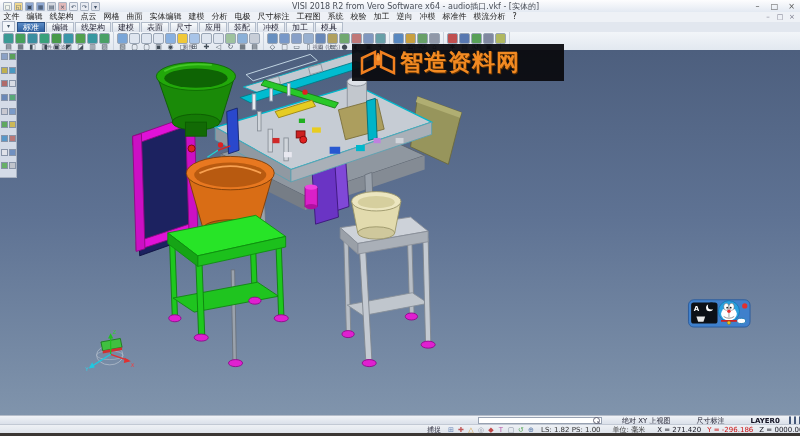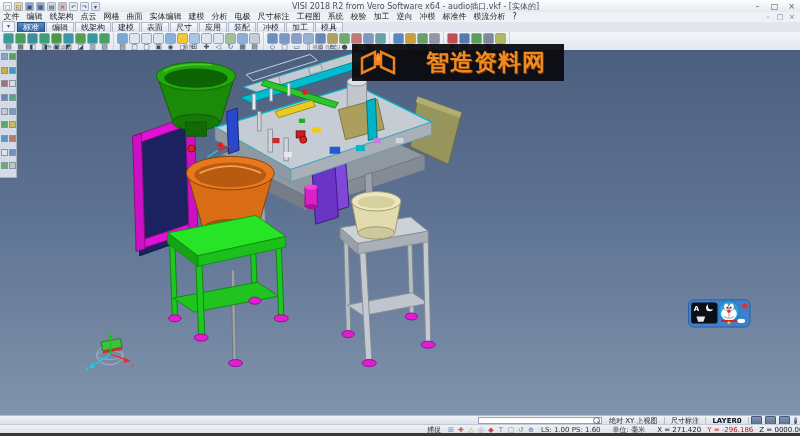--- a/index.html
+++ b/index.html
@@ -71,21 +71,21 @@
   
   .statusA{position:absolute;top:415px;left:0;width:800px;height:9px;
     background:linear-gradient(#f0f3f7,#d8dee8);border-top:1px solid #b5bdc9;
     display:flex;align-items:center;font-size:7px;color:#333;}
   .searchbox{margin-left:478px;width:124px;height:7px;background:#fff;
     border:1px solid #98a2b2;display:flex;align-items:center;box-sizing:border-box;}
   .searchbox input{border:none;outline:none;width:112px;height:5px;font-size:6px;padding:0 1px;}
   .mag{width:5px;height:5px;border:1px solid #667;border-radius:50%;position:relative;margin-right:1px;}
   .mag::after{content:"";position:absolute;width:3px;height:1px;background:#667;
     transform:rotate(45deg);left:3px;top:4px;}
-  .sa-text{margin-left:7px;white-space:nowrap;color:#223;}
+  .sa-text{margin-left:20px;white-space:nowrap;color:#223;}
   .sa-sep{width:1px;height:7px;background:#b8c0cc;margin-left:6px;}
   .layer{font-weight:bold;color:#112;}
   .sa-btn{width:20px;height:7px;background:linear-gradient(#7e96b2,#5a7393);
     border:1px solid #46597a;border-radius:1px;margin-left:3px;}
   .sphere{width:7px;height:7px;border-radius:50%;margin:0 3px 0 4px;
     background:radial-gradient(circle at 30% 25%,#9ab2d2,#17263e);}
 
   .statusB{position:absolute;top:424px;left:0;width:800px;height:9px;
     background:linear-gradient(#eef1f5,#dde2ea);border-top:1px solid #c2c9d4;
     display:flex;align-items:center;font-size:7px;color:#333;}
@@ -425,21 +425,21 @@
         <circle cx="772" cy="343" r="1" fill="#222222"></circle>
         <circle cx="776" cy="343" r="1" fill="#222222"></circle>
         <circle cx="774" cy="347" r="2" fill="#e03030"></circle>
         <line x1="774" y1="349" x2="774" y2="354" stroke="#555555" stroke-width="0.6"></line>
         <path d="M768,353 Q774,357 780,353" fill="none" stroke="#555555" stroke-width="0.7"></path>
         <path d="M765,358 L783,358" stroke="#d02020" stroke-width="2"></path>
         <circle cx="774" cy="360" r="2" fill="#e8c020" stroke="#8a6a00" stroke-width="0.5"></circle>
       </g>
     </svg>
 
-    <div class="watermark" style="top:-6px;gap:26px;">
+    <div class="watermark" style="top:-6px;">
       <svg width="44" height="32" viewBox="0 0 44 32">
         <path d="M6,26 L19,20 L19,5 L6,11 Z" fill="none" stroke="#f08020" stroke-width="2.5"></path>
         <path d="M38,26 L25,20 L25,5 L38,11 Z" fill="none" stroke="#f08020" stroke-width="2.5"></path>
         <path d="M22,6 q5,5 0,11 q-4,-5 0,-11" fill="#f8a040" stroke="#f08020"></path>
         <circle cx="22" cy="16" r="2.5" fill="#f08020"></circle>
       </svg>
       <span class="wm-text">智造资料网</span>
     </div>
   </div>
 
@@ -467,21 +467,21 @@
     <span class="sicon" style="--c: #6a88b8;"><i>⊞</i></span>
         <span class="sicon" style="--c: #c05858;"><i>✚</i></span>
         <span class="sicon" style="--c: #d8a040;"><i>△</i></span>
         <span class="sicon" style="--c: #9098a8;"><i>◎</i></span>
         <span class="sicon" style="--c: #c04848;"><i>◆</i></span>
         <span class="sicon" style="--c: #b858a8;"><i>T</i></span>
         <span class="sicon" style="--c: #8890a0;"><i>▢</i></span>
         <span class="sicon" style="--c: #58a858;"><i>↺</i></span>
         <span class="sicon" style="--c: #5878a8;"><i>⊕</i></span>
       </div>
-    <span class="sb-text">LS: 1.00 PS: 1.60</span>
+    <span class="sb-text">LS: 1.82 PS: 1.00</span>
     <span class="sa-sep"></span>
     <span class="sb-text">单位: 毫米</span>
     <span class="sa-sep"></span>
     <span class="sb-text coordx">X = 271.420</span>
     <span class="sb-text coordy">Y = -296.186</span>
     <span class="sb-text coordz">Z = 0000.000</span>
   </div>
 
   <div class="bottomstrip"></div>
 </div>

